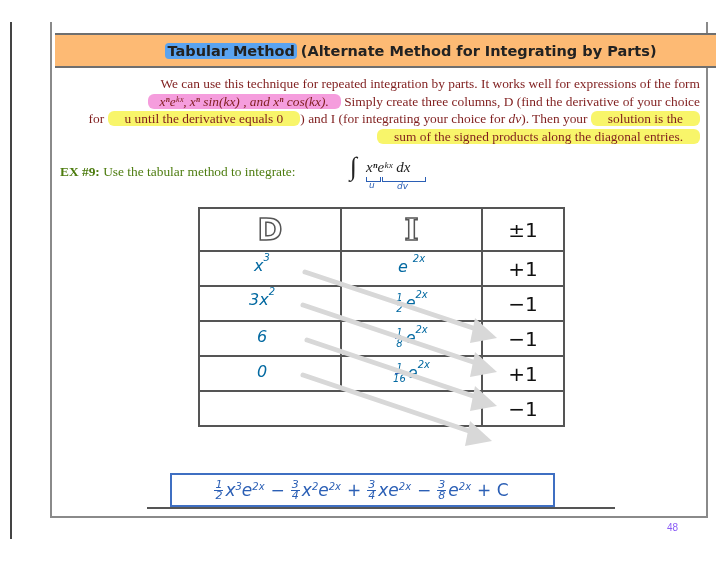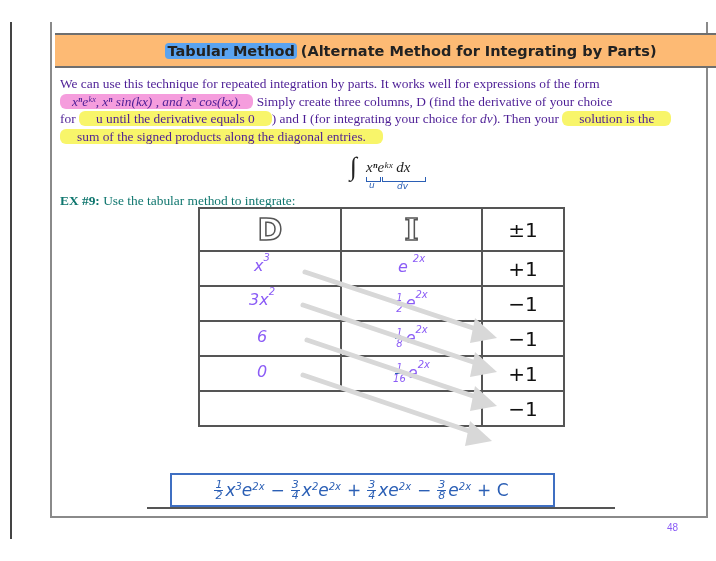--- a/index.html
+++ b/index.html
@@ -1,40 +1,40 @@
 <!DOCTYPE html>
 <html><head>
 <meta charset="utf-8">
 <style>
   html, body { margin:0; padding:0; background:#ffffff; }
   body { width:716px; height:561px; position:relative; overflow:hidden; font-family:"DejaVu Serif", serif; color:#222; }
   .outer-line { position:absolute; left:10px; top:22px; width:2px; height:517px; background:#444; }
   .page { position:absolute; left:50px; top:22px; width:658px; height:496px; border-left:2px solid #8a8a8a; border-right:2px solid #8a8a8a; border-bottom:2px solid #8a8a8a; box-sizing:border-box; }
   .header-bar { position:absolute; left:55px; top:33px; width:712px; height:35px; background:#fdba74; border-top:2px solid #6f6f6f; border-bottom:2px solid #6f6f6f; box-sizing:border-box; display:flex; align-items:center; justify-content:center; font-family:"DejaVu Sans", sans-serif; font-size:14.5px; font-weight:bold; color:#222; }
   .hl-blue { background:#5aa3f0; border-radius:4px; padding:0 2px; }
-  .intro { position:absolute; left:60px; top:75px; width:640px; font-family:"Liberation Serif", serif; font-size:13.4px; line-height:17.5px; color:#4c1d95; }
+  .intro { position:absolute; left:60px; top:75px; width:640px; font-family:"Liberation Serif", serif; font-size:13.4px; line-height:17.5px; color:#7f1d1d;text-align:right; }
   .hl-pink { background:#f59ddd; border-radius:6px; padding:0 12px; }
   .hl-yellow { background:#f8f56a; border-radius:6px; padding:0 17px; }
   .it { font-style:italic; }
-  .ex { position:absolute; left:60px; top:164px; font-family:"Liberation Serif", serif; font-size:13.4px; color:#0f766e;margin-top:29px; }
+  .ex { position:absolute; left:60px; top:164px; font-family:"Liberation Serif", serif; font-size:13.4px; color:#4d7c0f; }
   .ex b { font-weight:bold; }
   .integral { position:absolute; left:354px; top:156px; font-family:"Liberation Serif", serif; font-size:15px; color:#222; }
   .integral .sign { font-size:26px; position:absolute; left:-4px; top:-4px; }
   .integral .expr { position:absolute; left:12px; top:3px; white-space:nowrap; font-style:italic; }
   .hw { color:#2b5fb5; font-family:"DejaVu Sans", sans-serif; font-style:italic; }
   .ulabel { position:absolute; font-size:9px; }
   .bracket { position:absolute; border:1.5px solid #2b5fb5; border-top:none; height:4px; }
   table.tab { position:absolute; left:198px; top:207px; border-collapse:collapse; }
   table.tab td { border:2px solid #555; padding:0; text-align:center; vertical-align:middle; }
   .colD { width:140px; } .colI { width:139px; } .colS { width:80px; }
   .hdr-row td { height:41px; }
   .row td { height:33px; }
   .sign-cell { font-family:"DejaVu Sans", sans-serif; font-size:20px; color:#111; }
   .outline-letter { font-family:"DejaVu Sans", sans-serif; font-size:30px; font-weight:bold; color:#fff; -webkit-text-stroke:1.5px #555; }
-  .hwcell { color:#8b5cf6; font-family:"DejaVu Sans", sans-serif; font-style:italic; font-size:16px; position:relative; }
+  .hwcell { color:#0369a1; font-family:"DejaVu Sans", sans-serif; font-style:italic; font-size:16px; position:relative; }
   .hwcell sup { font-size:10px; position:relative; top:-4px; }
   .frac { display:inline-flex; flex-direction:column; align-items:center; font-size:10px; line-height:10px; vertical-align:middle; margin-right:2px; }
   .frac .num { border-bottom:1.2px solid #2b5fb5; padding:0 1px; }
   svg.arrows { position:absolute; left:0; top:0; pointer-events:none; }
   .answer-line { position:absolute; left:147px; top:507px; width:468px; height:2px; background:#555; }
   .answer-box { position:absolute; left:170px; top:473px; width:385px; height:34px; border:2px solid #3f6fc2; background:#fff; box-sizing:border-box; display:flex; align-items:center; justify-content:center; color:#2b5fb5; font-family:"DejaVu Sans", sans-serif; font-style:italic; font-size:17px; white-space:nowrap; }
   .answer-box sup { font-size:10px; position:relative; top:-4px; }
   .answer-box .op { margin:0 6px; font-style:normal; }
   .pagenum { position:absolute; left:667px; top:522px; font-family:"Liberation Sans", sans-serif; font-size:10px; color:#8b5cf6; }
 </style>

